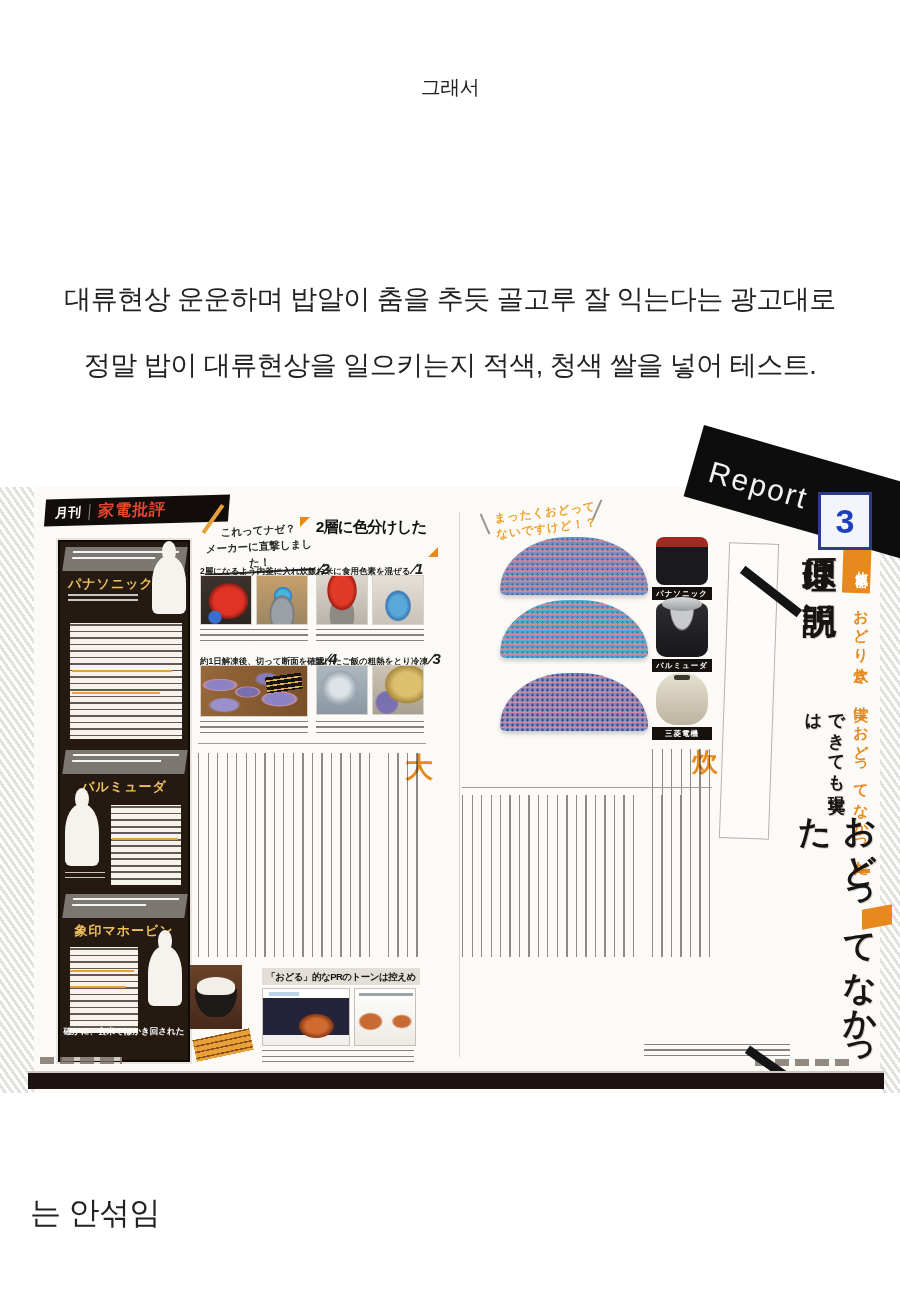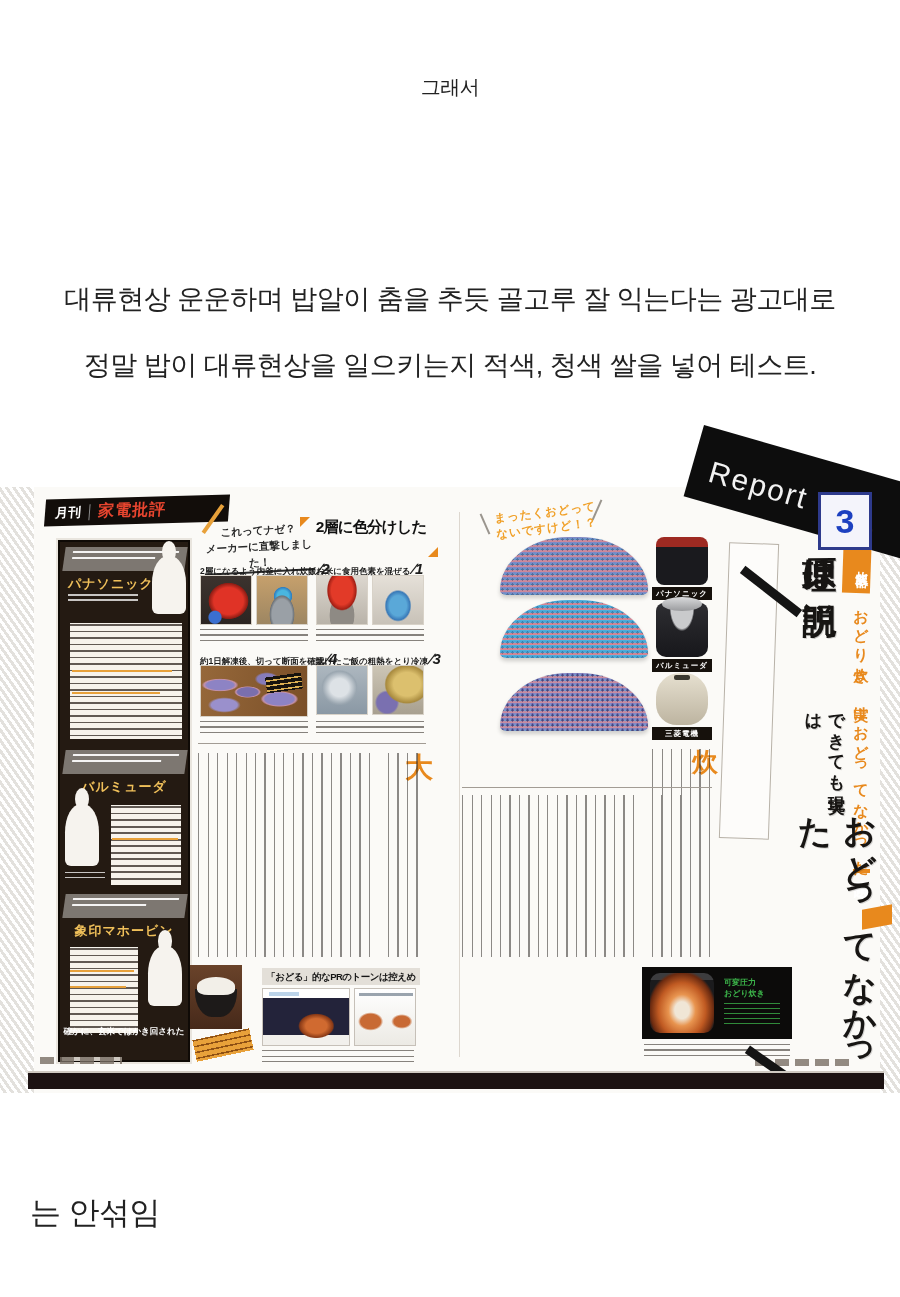--- a/index.html
+++ b/index.html
@@ -322,28 +322,20 @@
     <div class="hrule" style="left:462px; top:300px; width:250px;"></div>
     <div class="vtext" style="left:462px; top:308px; width:252px; height:162px;"></div>
 
     <div class="bowl-photo"></div>
     <div class="ribbon"></div>
     <div class="pr-hdr">「おどる」的なPRのトーンは控えめに</div>
     <div class="shot s1"></div>
     <div class="shot s2"></div>
     <div class="cbars" style="left:262px; top:563px; width:152px; height:13px;"></div>
 
-    <div class="dark-panel">
-      <div class="cut"></div>
-      <div class="gtxt">
-        <div>可変圧力</div>
-        <div>おどり炊き</div>
-      </div>
-      <div class="glines"></div>
-    </div>
     <div class="cbars" style="left:644px; top:557px; width:146px; height:13px;"></div>
 
     <div class="report-band">
       <span class="rp">Report</span>
       <span class="rn">2</span>
     </div>
     <div class="lead-panel vtext vlead"></div>
     <div class="slash slash1"></div>
     <div class="cat-tag vt">炊飯器</div>
     <div class="kicker vt">

